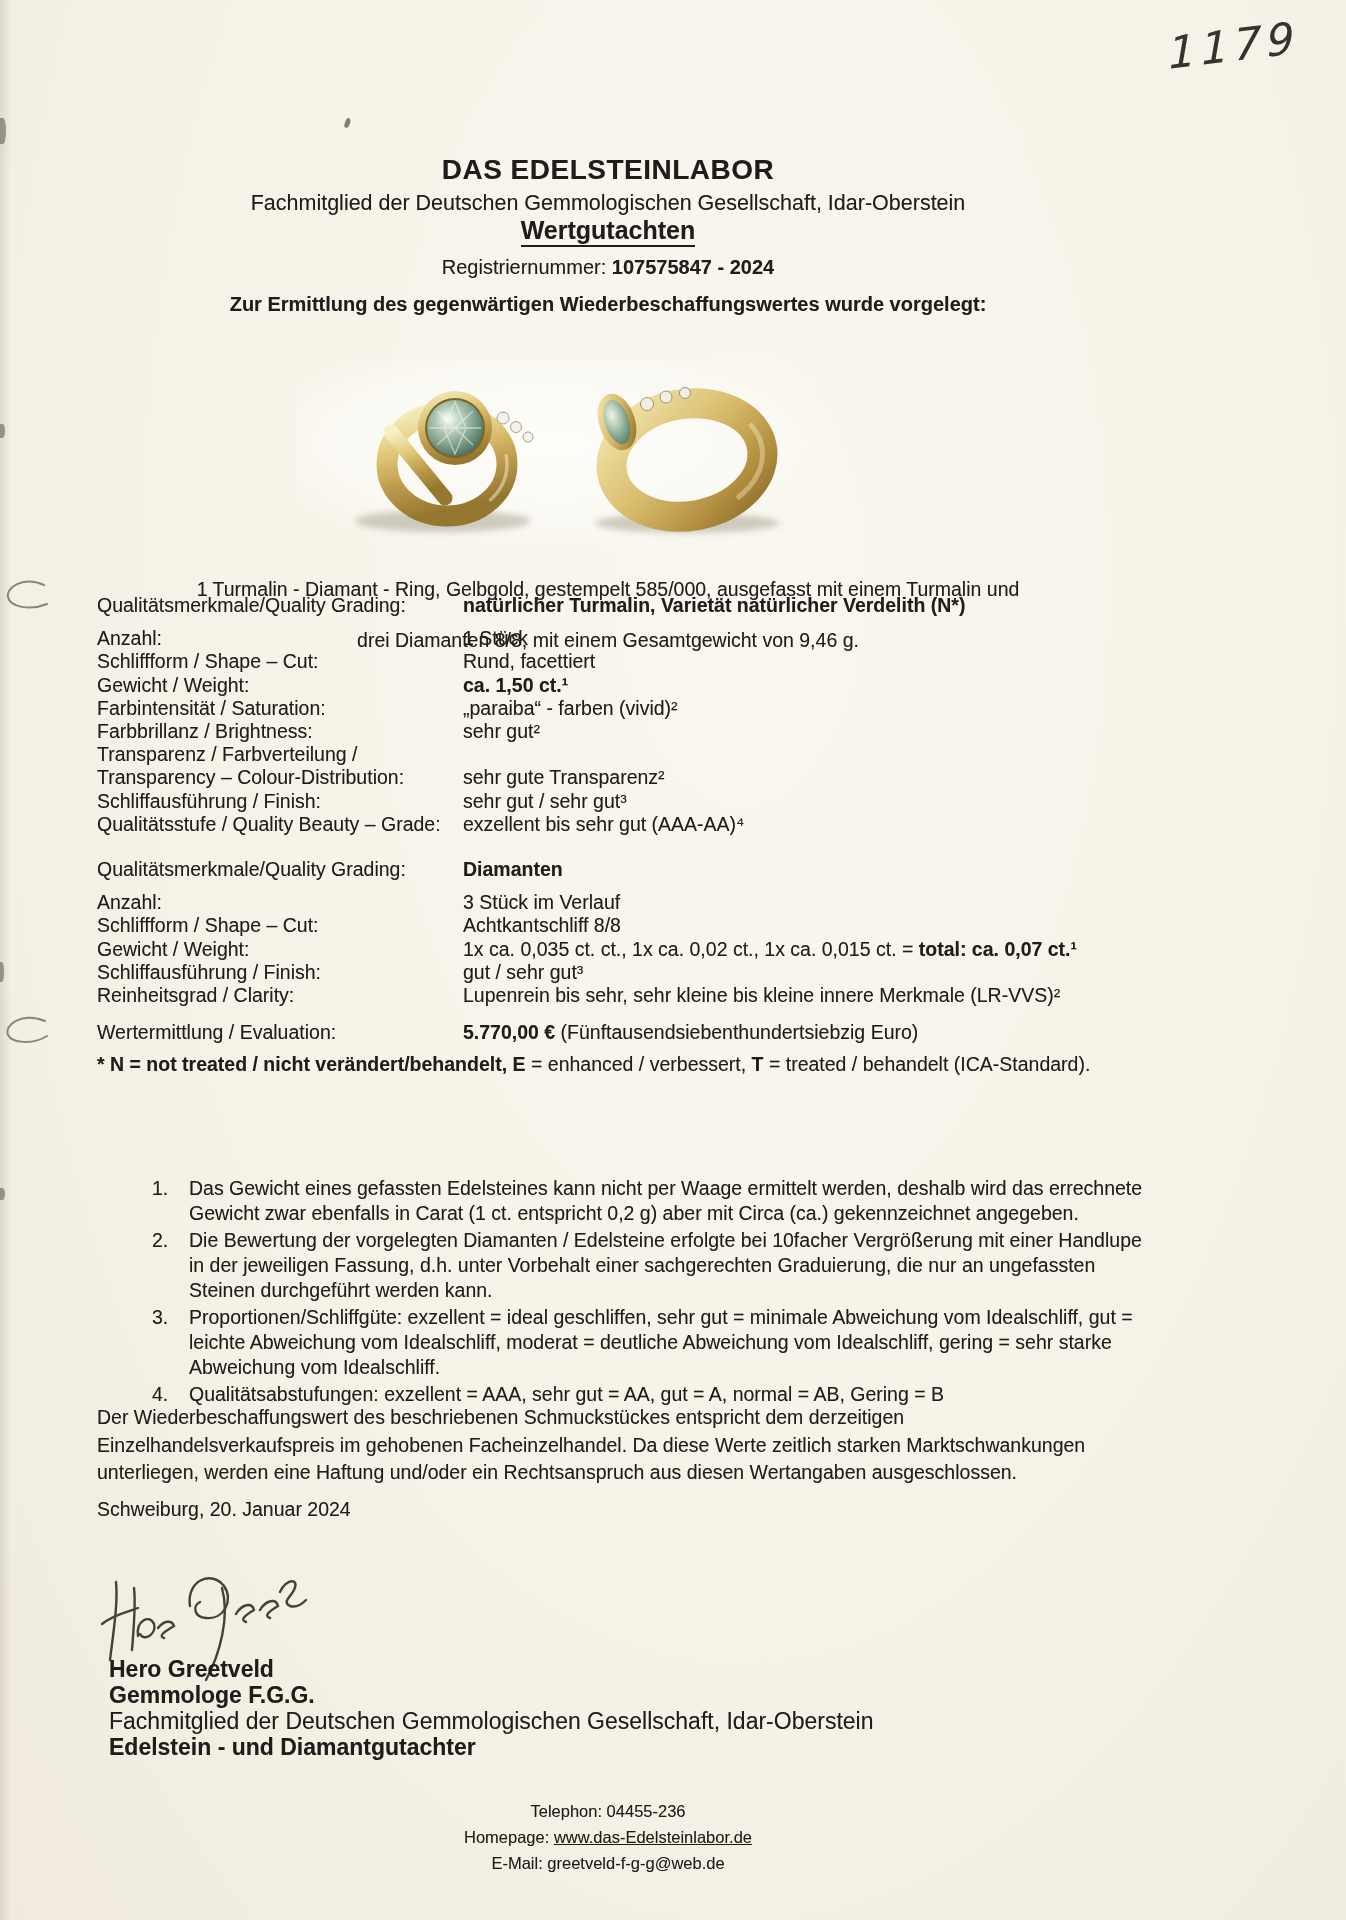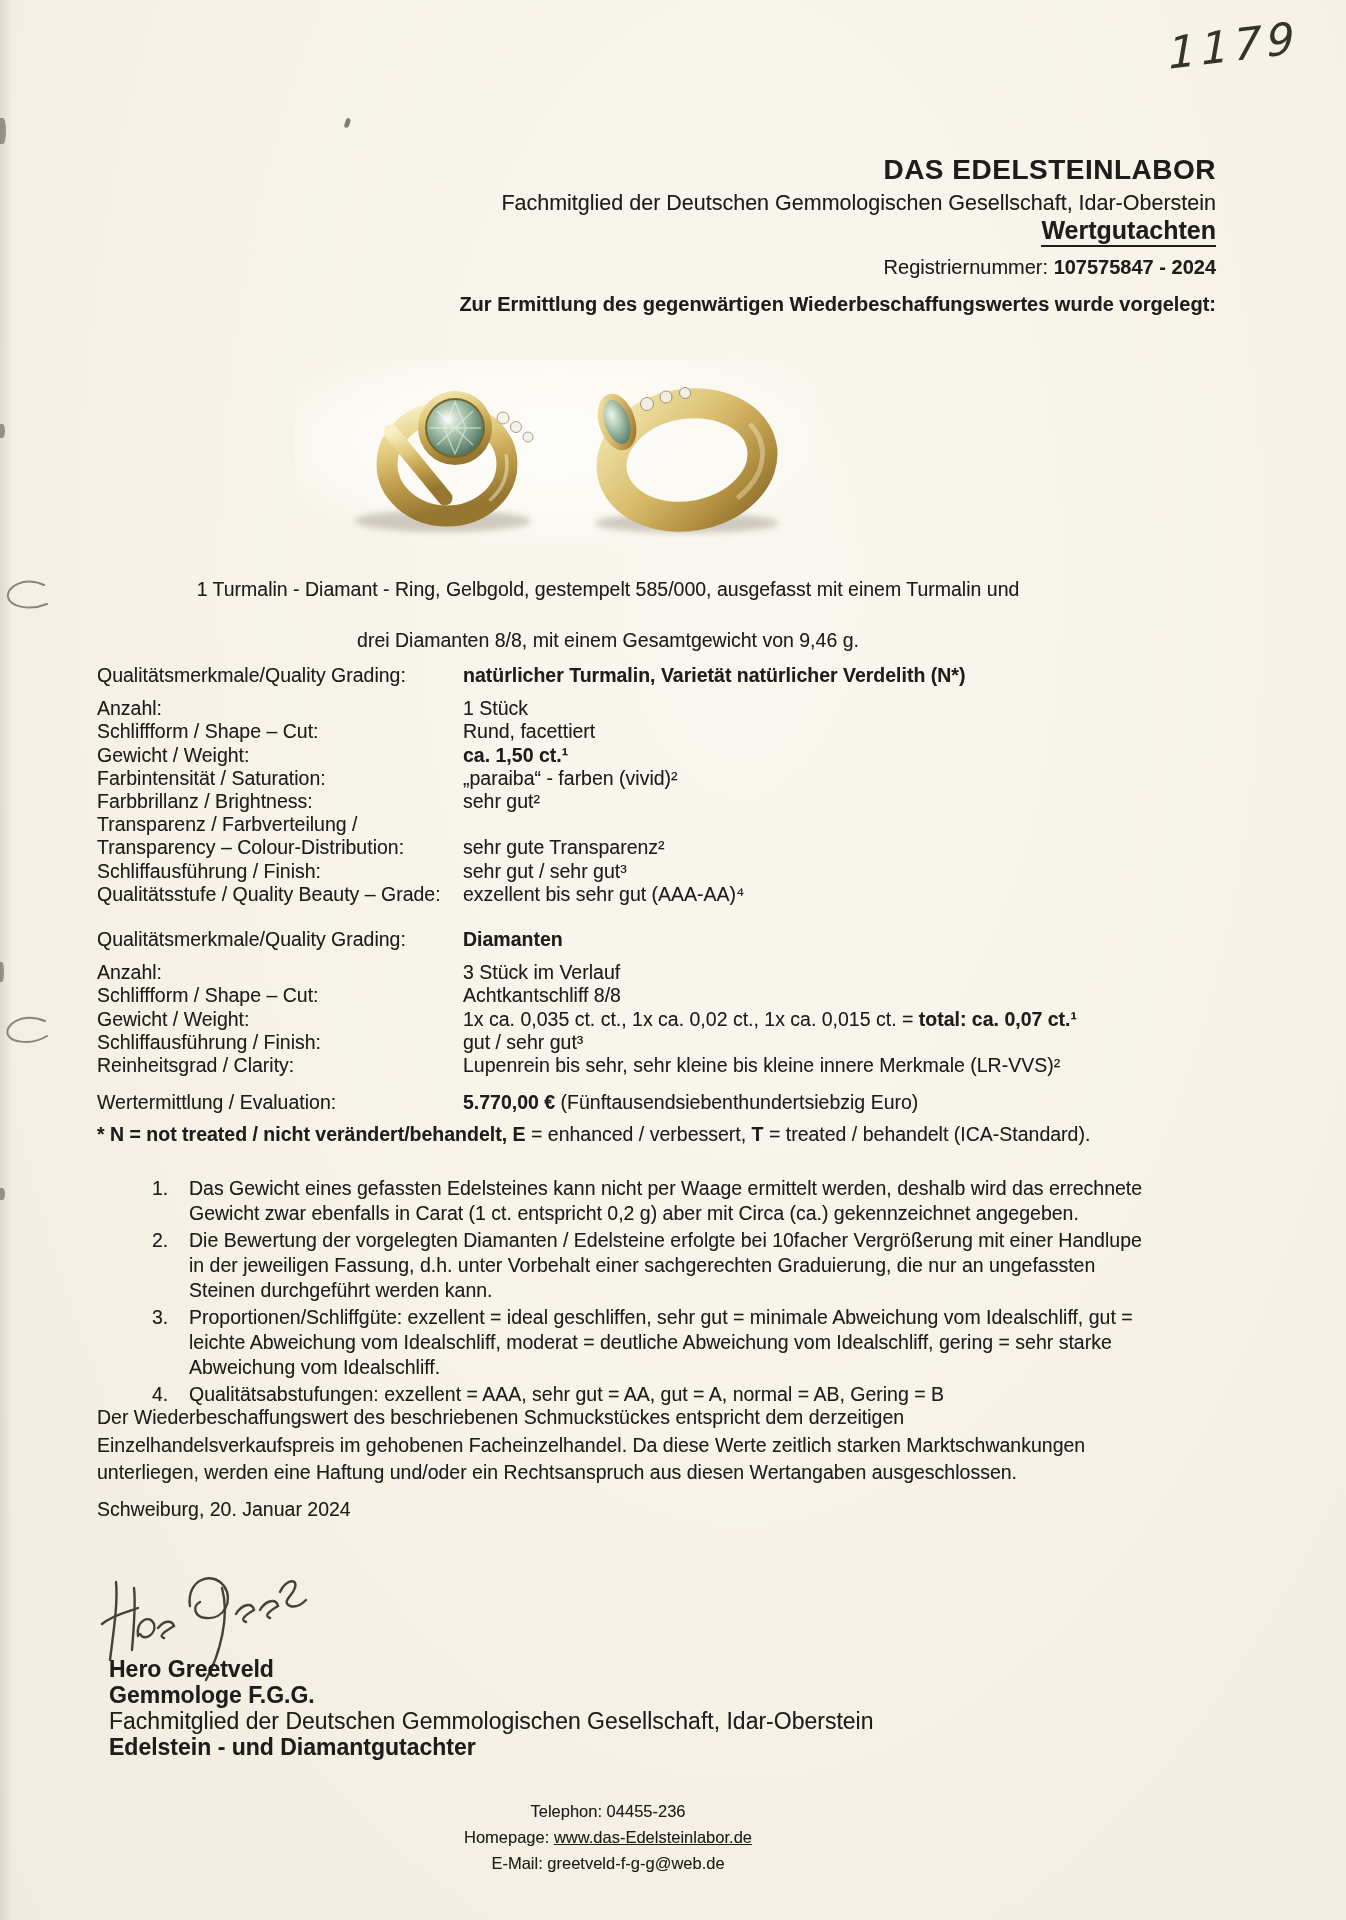--- a/index.html
+++ b/index.html
@@ -14,37 +14,37 @@
     background:linear-gradient(to right, rgba(70,60,48,.12), rgba(70,60,48,0));}
   .smudge{position:absolute;left:0;background:rgba(58,52,43,.45);border-radius:0 60% 60% 0;}
   .speck{position:absolute;left:345px;top:118px;width:5px;height:10px;background:#5a554d;
     border-radius:45% 60% 60% 40%;transform:rotate(18deg);opacity:.75;}
   .annot{
     position:absolute;top:18px;left:1168px;width:160px;
     font-family:"DejaVu Sans",sans-serif;font-style:italic;
     font-size:44px;color:#36322d;letter-spacing:5px;
     transform:rotate(-7deg) skewX(-6deg);text-shadow:none;
   }
-  .doc-header{position:absolute;top:154px;left:0;width:1216px;text-align:right;}
+  .doc-header{position:absolute;top:154px;left:0;width:1216px;text-align:center;}
   .doc-header div{white-space:pre;}
   .lab-name{font-size:28px;font-weight:bold;line-height:32px;letter-spacing:.5px;}
   .address{font-size:24.5px;font-weight:bold;line-height:30px;margin-top:3px;}
   .membership{font-size:21.5px;line-height:28px;margin-top:3px;}
   .doc-title{font-size:25px;font-weight:bold;line-height:26px;}
   .doc-title span{border-bottom:2.5px solid #1e1d1b;padding-bottom:1px;}
   .reg-line{font-size:20px;line-height:24px;margin-top:12px;}
   .purpose{font-size:20px;line-height:24px;margin-top:13px;font-weight:bold;}
 
   .photo{position:absolute;top:360px;left:295px;width:515px;height:185px;}
 
   .description{position:absolute;top:552px;left:0;width:1216px;text-align:center;
     font-size:19.5px;line-height:27px;}
   .description div{white-space:pre;margin-top:24px;}
 
-  .grading{position:absolute;top:664px;left:97px;width:1180px;font-size:19.5px;line-height:23.2px;}
+  .grading{position:absolute;top:594px;left:97px;width:1180px;font-size:19.5px;line-height:23.2px;}
   .row{display:flex;}
   .row .lbl{width:366px;flex:none;white-space:pre;}
   .row .val{white-space:pre;}
   .b{font-weight:bold;}
   .sec-head-1{margin-bottom:10px;}
   .sec-head-2{margin-top:22px;margin-bottom:10px;}
   .eval-row{margin-top:14px;}
   .remarks{margin-top:10px;}
   .treatment{margin-top:9px;font-size:19.5px;}
 

